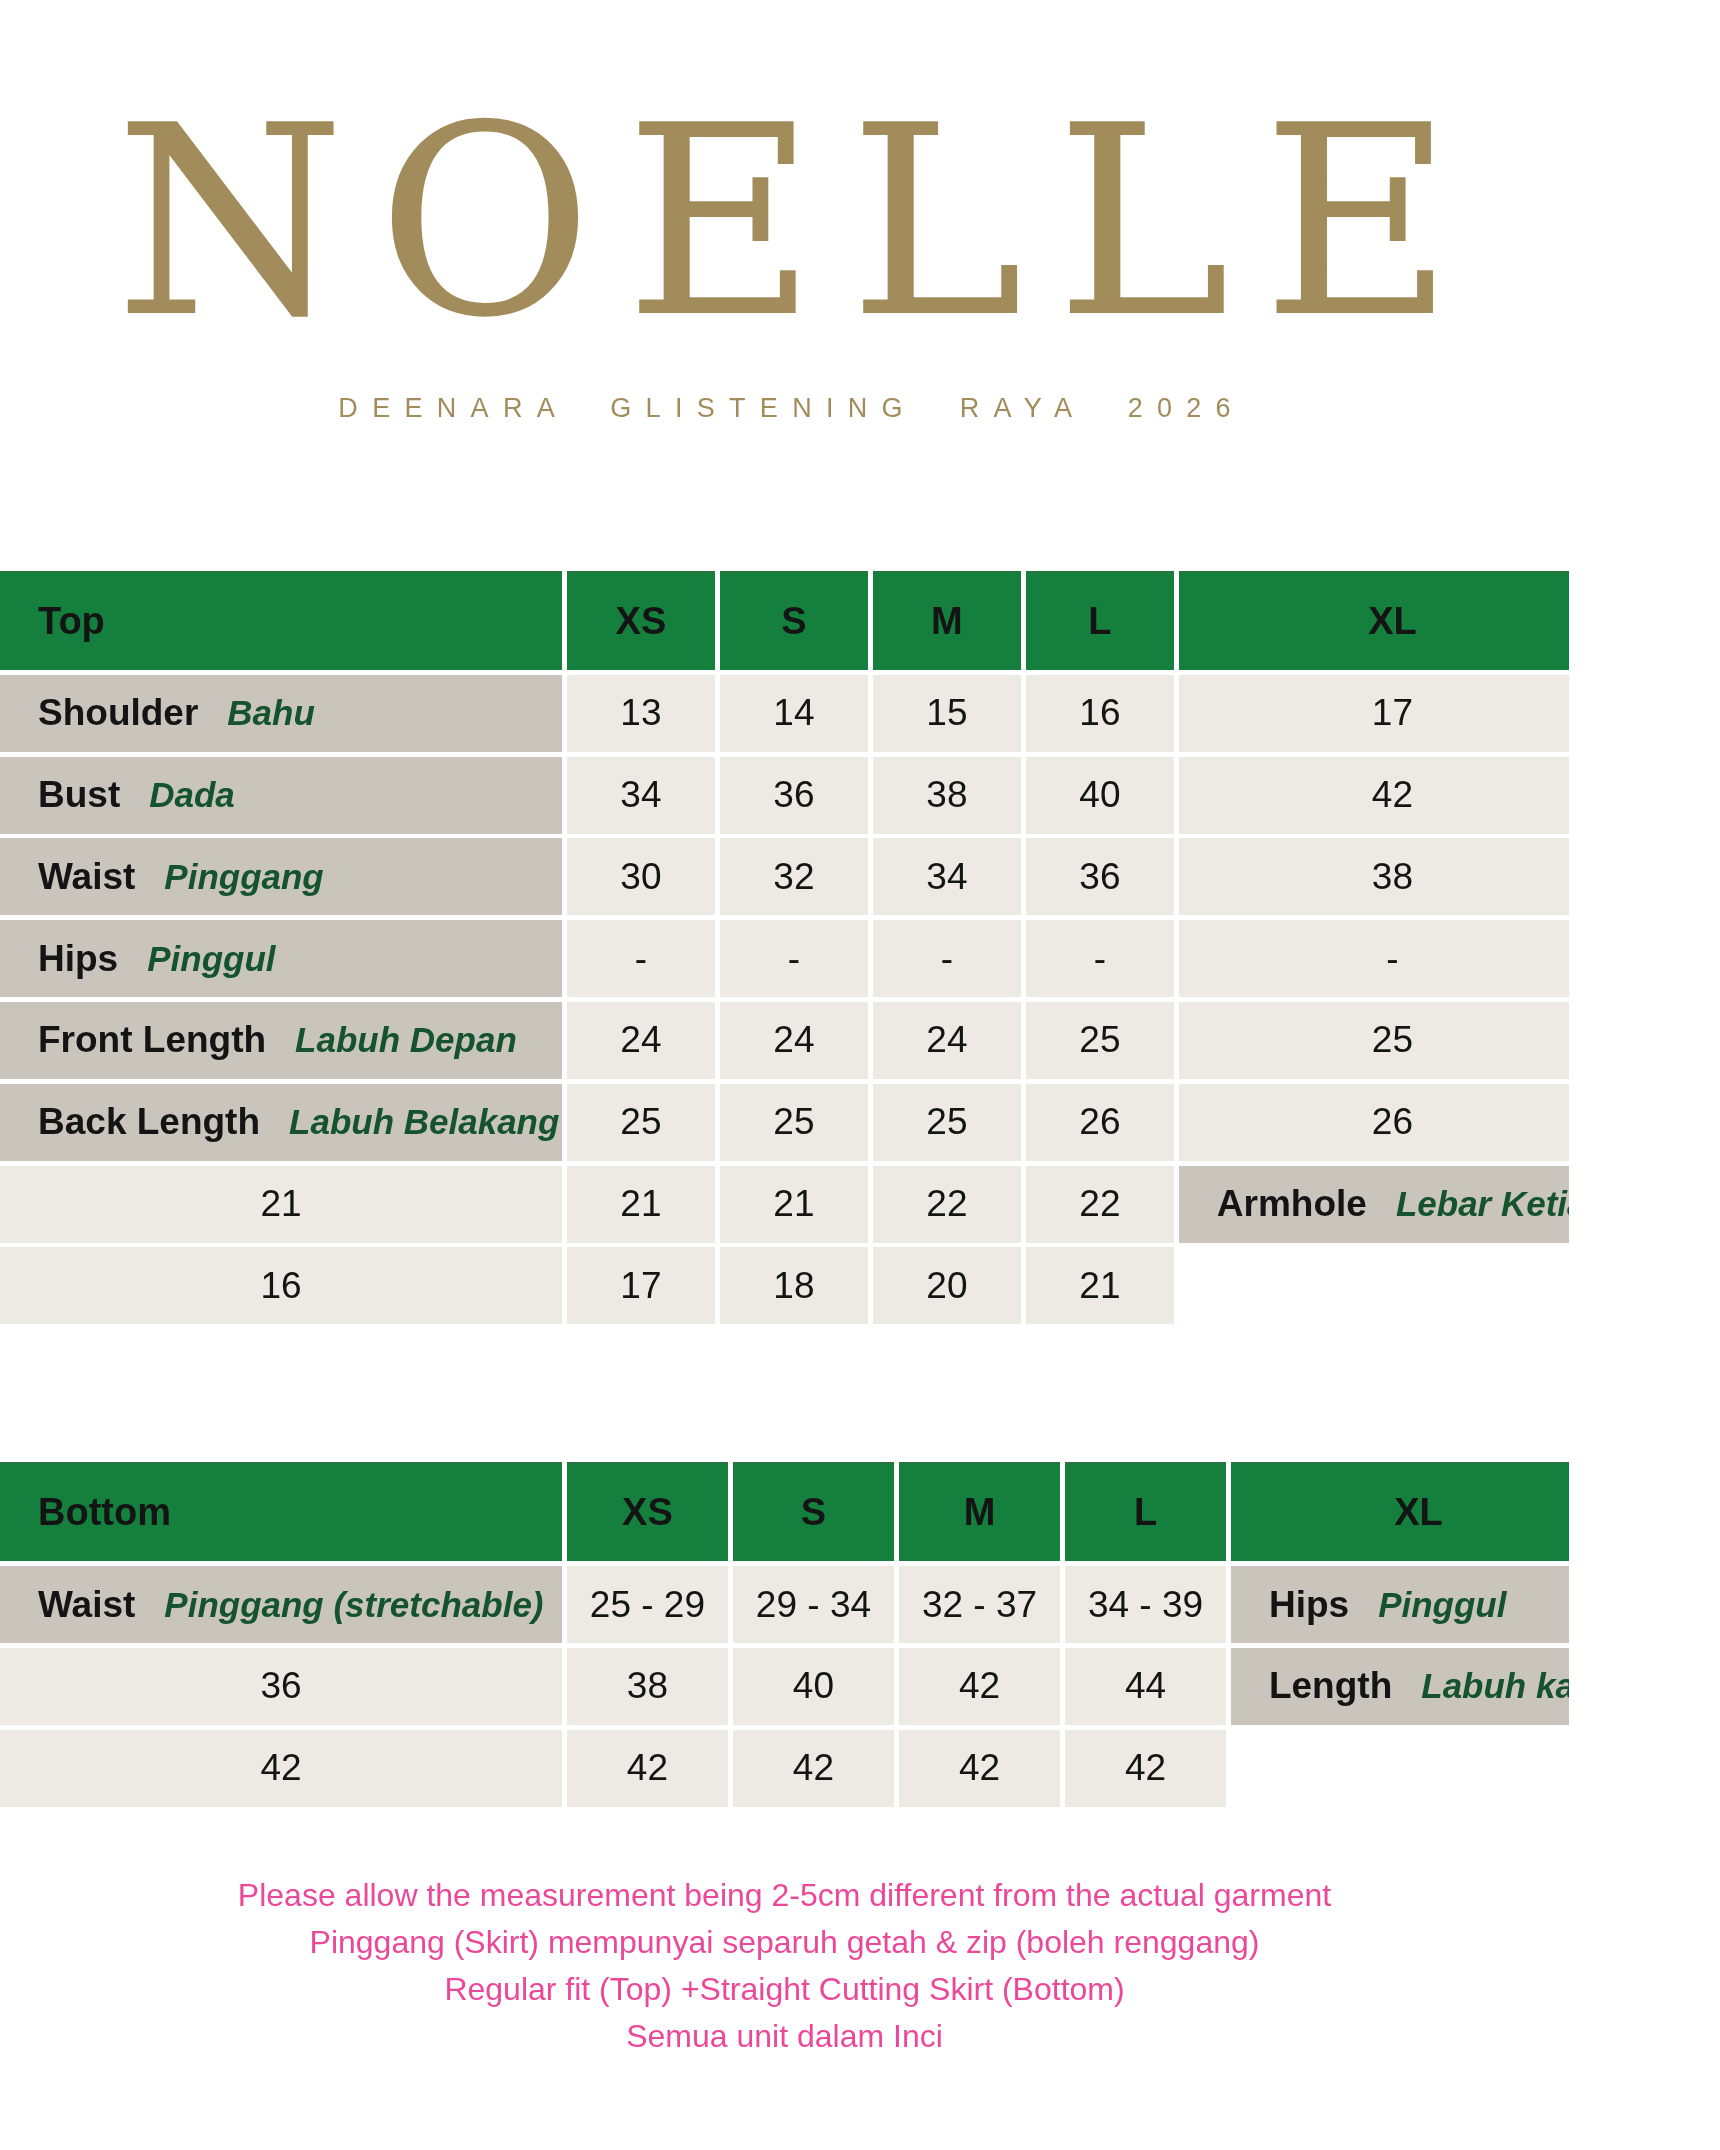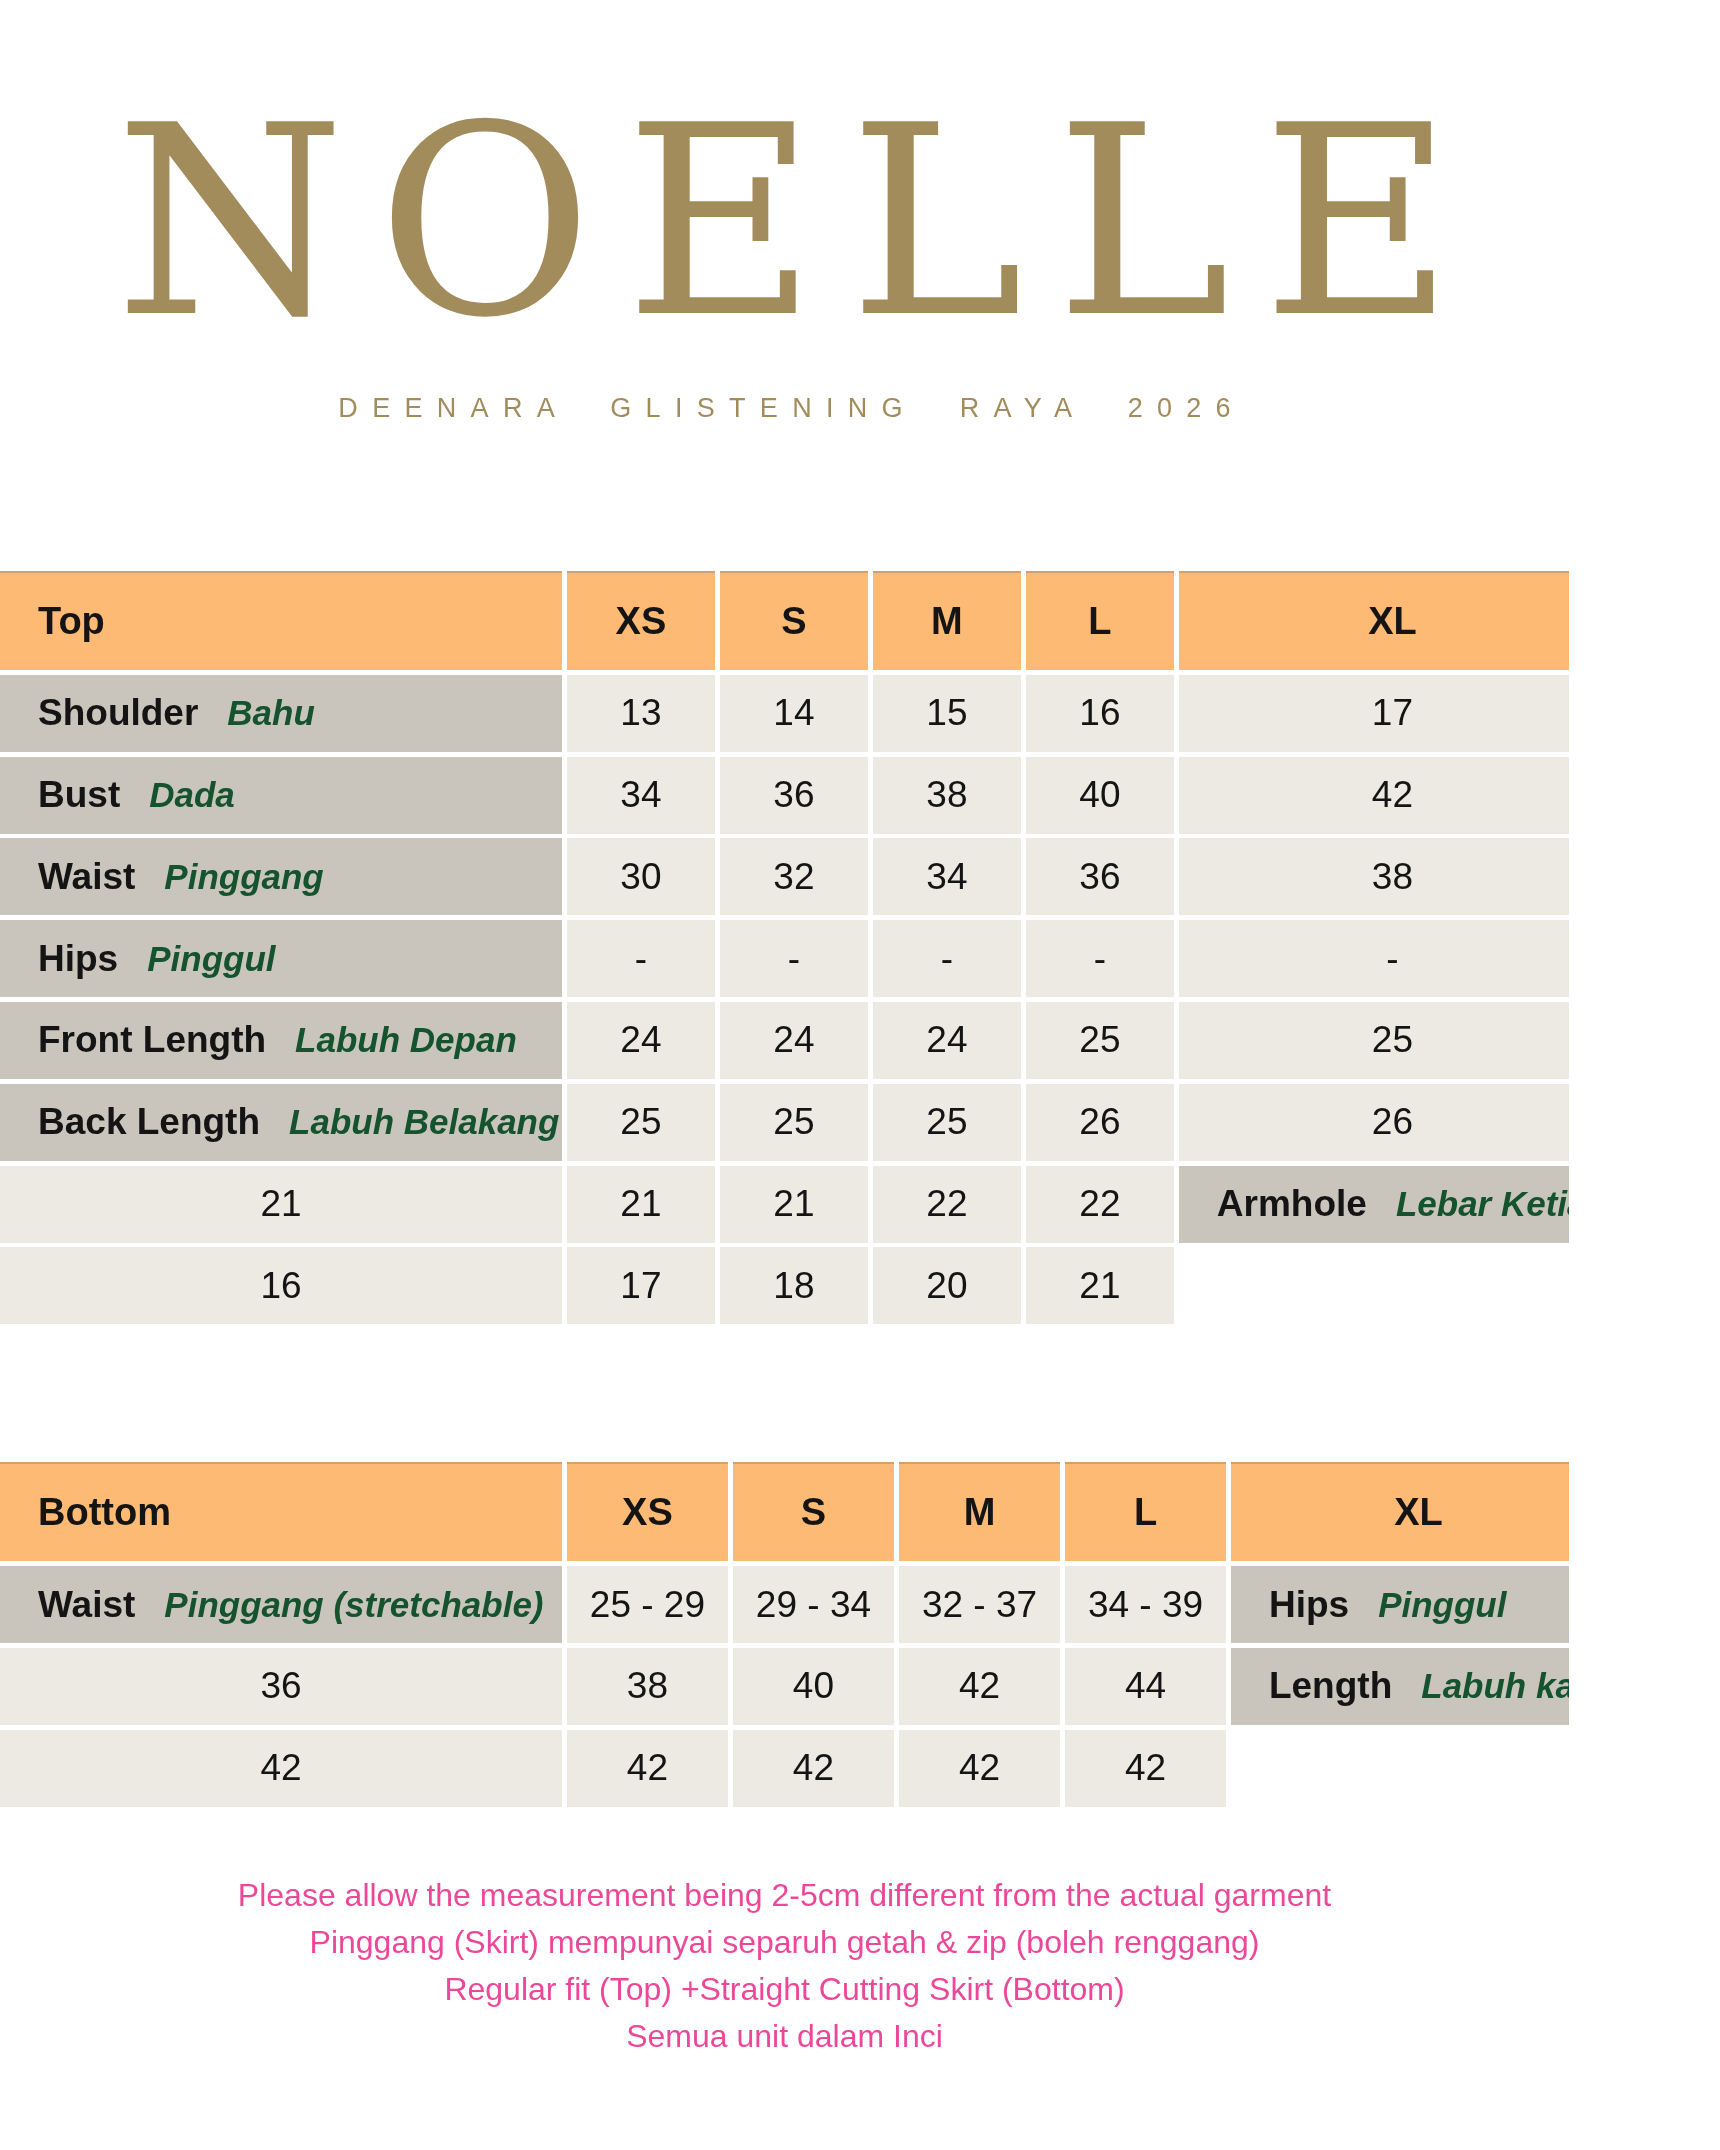--- a/index.html
+++ b/index.html
@@ -42,21 +42,21 @@
     margin:0 auto;
   }
   .size-table.top-table { margin-top:147px; }
   .size-table.bottom-table { margin-top:138px; }
   .cell {
     display:flex;
     align-items:center;
     justify-content:center;
   }
   .head-cell {
-    background:#fdba74;
+    background:#15803d;
     height:99px;
     border-top:2.4px solid rgba(90,80,70,0.25);
     font-size:38px;
     font-weight:bold;
     color:#141414;
   }
   .head-label-cell { justify-content:flex-start; padding-left:38px; }
   .label-cell {
     background:#cac5bc;
     height:77px;

